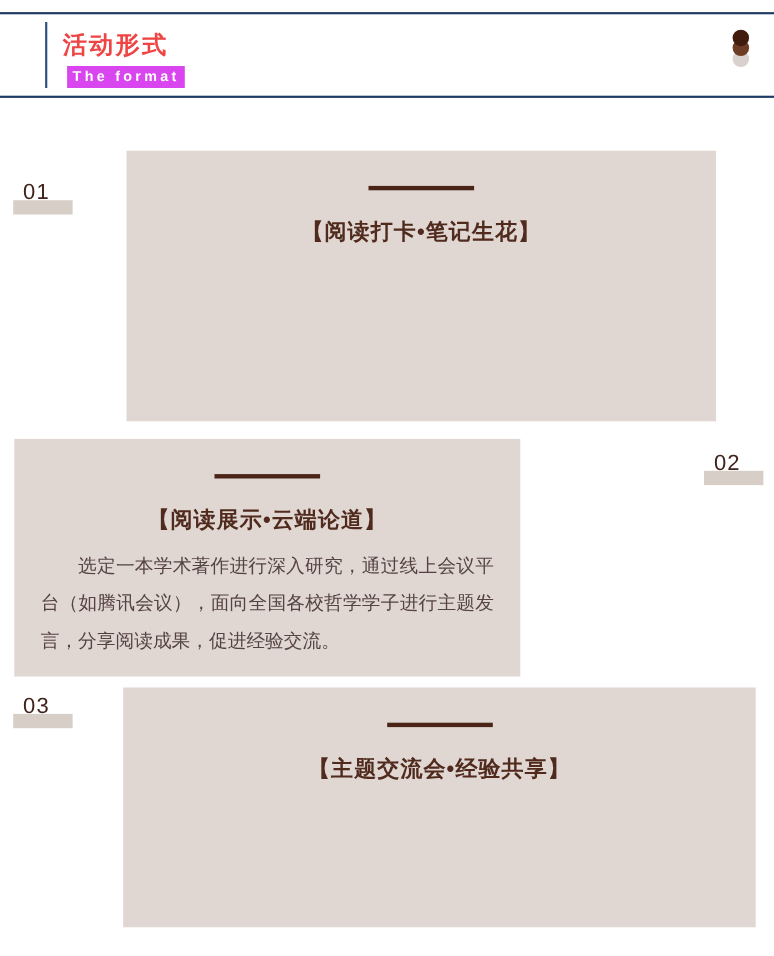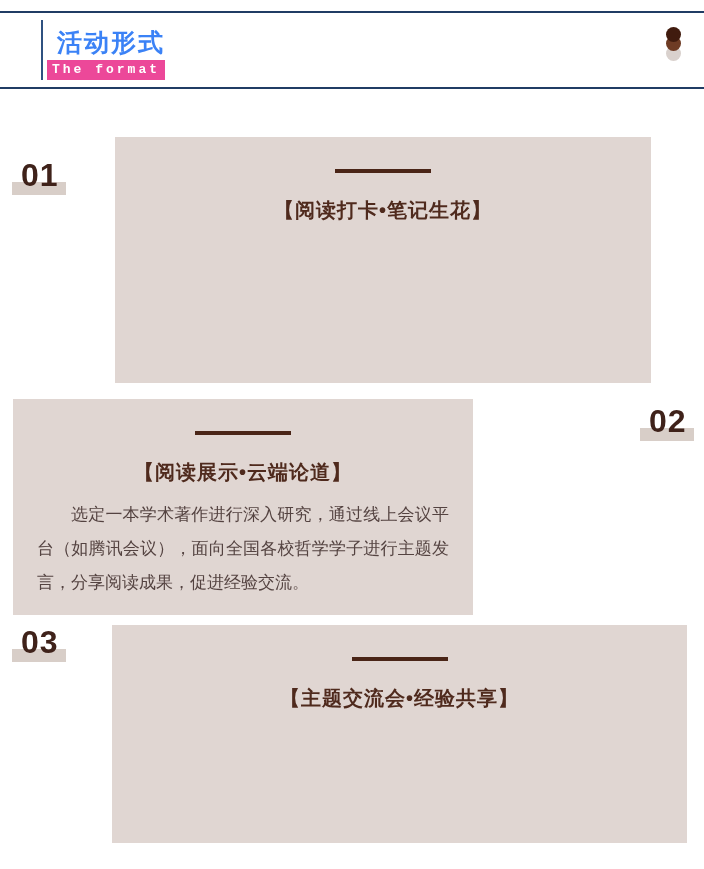--- a/index.html
+++ b/index.html
@@ -18,41 +18,41 @@
   .rule { position: absolute; left: 0; width: 704px; height: 2px; background: #203c64; }
   .rule-top { top: 11px; }
   .rule-bottom { top: 87px; }
 
   .header-vline {
     position: absolute; left: 41px; top: 20px;
     width: 2px; height: 60px; background: #2f5180;
   }
   .header-title {
     position: absolute; left: 57px; top: 26px;
-    font-size: 25px; font-weight: bold; color: #3b82f6;
+    font-size: 22px; font-weight: bold; color: #ef4444;
     letter-spacing: 2px;
   }
   .header-badge {
-    position: absolute; left: 47px; top: 60px;
-    background: #ec4899; color: #ffffff;
+    position: absolute; left: 61px; top: 60px;
+    background: #d946ef; color: #ffffff;
     font-size: 13px; font-weight: bold; letter-spacing: 3px;
     padding: 2px 5px 3px 5px;
-    font-family: Liberation Mono, monospace;
+    font-family: Liberation Sans, sans-serif;
   }
   .header-dots { position: absolute; left: 666px; top: 27px; width: 16px; }
   .dot { width: 15px; height: 15px; border-radius: 50%; }
   .dot-dark  { background: #401b0e; position: relative; z-index: 3; }
   .dot-mid   { background: #6e3b24; margin-top: -6px; position: relative; z-index: 2; }
   .dot-light { background: #d9d1cd; margin-top: -5px; position: relative; z-index: 1; }
 
   
   .num-wrap { position: absolute; width: 56px; height: 34px; }
   .num-wrap .num {
     position: relative; z-index: 2;
-    font-size: 32px; font-weight: bold; color: #3f221a;
+    font-size: 20px; font-weight: normal; color: #3f221a;
     letter-spacing: 1px; padding-left: 9px; line-height: 28px;
   }
   .num-wrap .num-bar {
     position: absolute; z-index: 1; left: 0; bottom: 0;
     width: 54px; height: 13px; background: #d8cec8;
   }
   .num-1 { left: 12px; top: 161px; }
   .num-2 { left: 640px; top: 407px; }
   .num-3 { left: 12px; top: 628px; }
 

